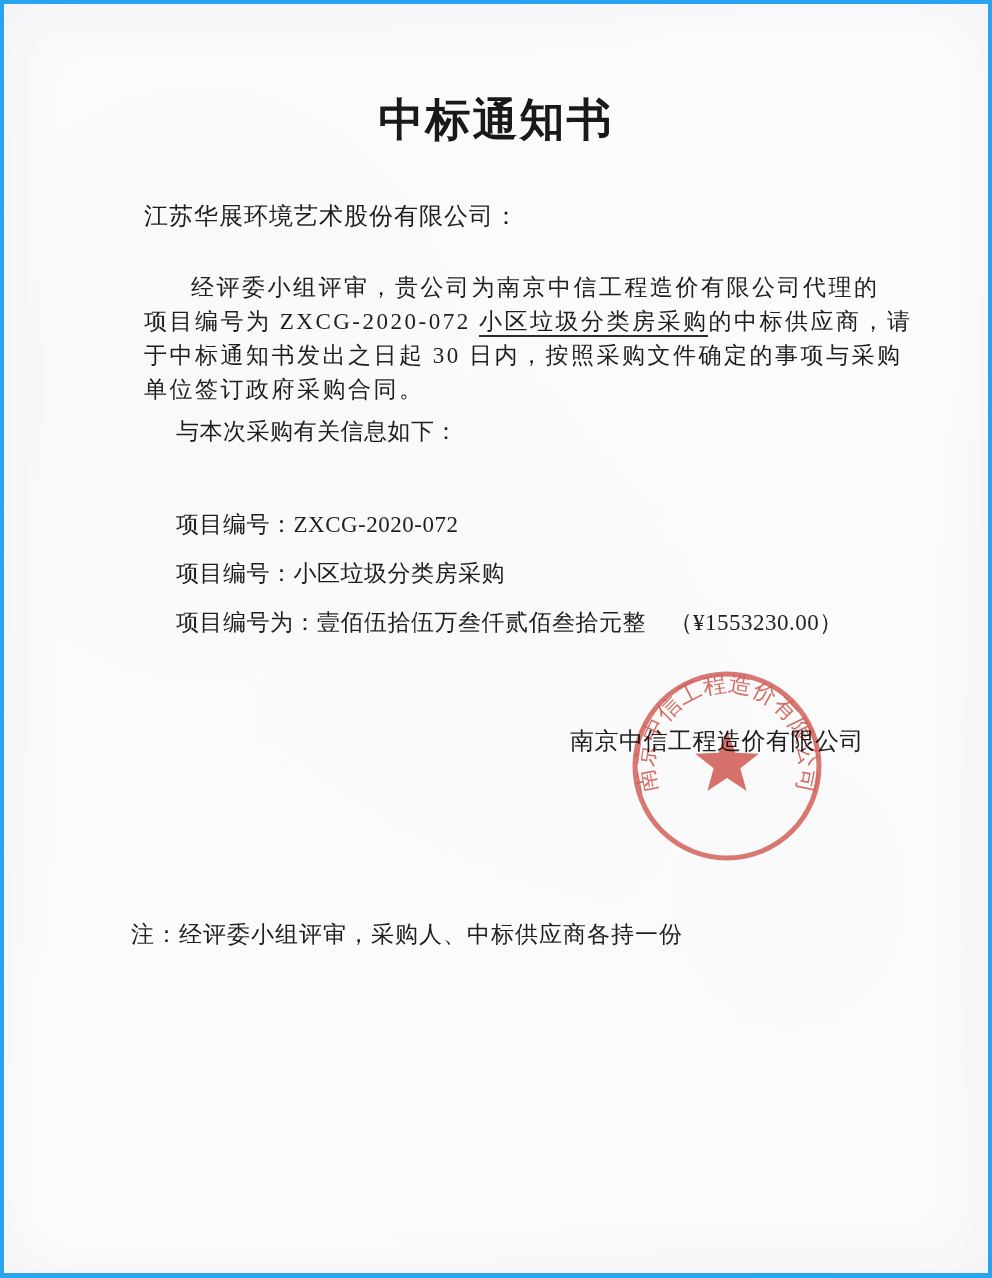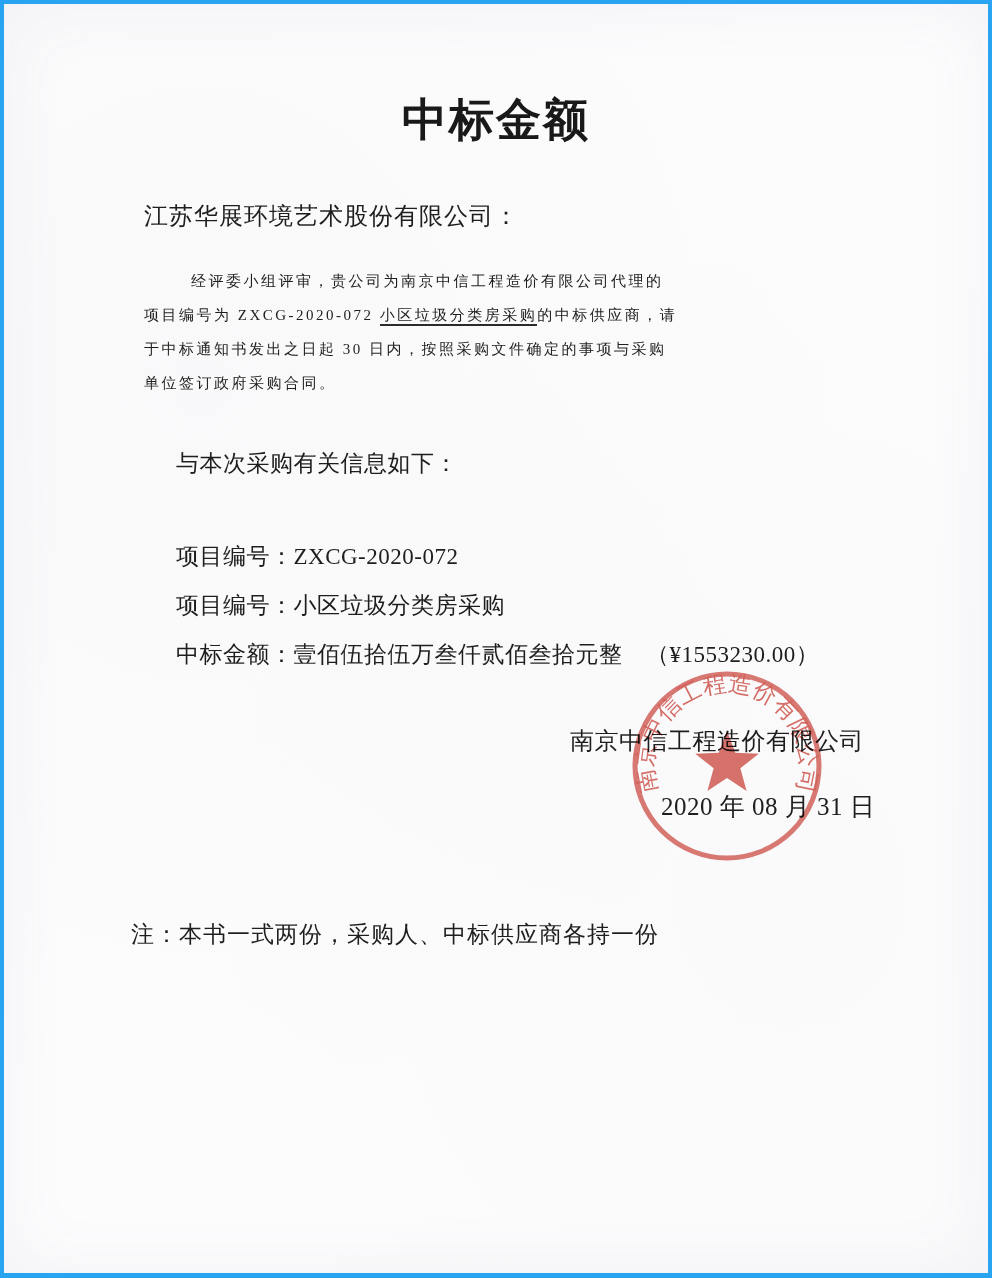--- a/index.html
+++ b/index.html
@@ -37,36 +37,35 @@
   .addressee {
     position: absolute;
     top: 196px;
     left: 140px;
     font-size: 24px;
     letter-spacing: 1px;
   }
   .body-line {
     position: absolute;
     left: 140px;
-    font-size: 15px;
+    font-size: 23px;
     letter-spacing: 2.5px;
     white-space: nowrap;
   }
   .body-line.indent { left: 187px; }
   .u-phrase {
     border-bottom: 2px solid #2b2b2b;
     padding-bottom: 1px;
   }
   .info-line {
     position: absolute;
     left: 172px;
     font-size: 23px;
     letter-spacing: 0.5px;
     white-space: nowrap;
-    margin-top: 32px;
   }
   .sig-company {
     position: absolute;
     top: 721px;
     left: 566px;
     font-size: 24px;
     letter-spacing: 0.5px;
     white-space: nowrap;
   }
   .sig-date {
@@ -93,21 +92,21 @@
     font-size: 23px;
     letter-spacing: 1px;
     white-space: nowrap;
   }
 </style>
 </head>
 <body>
 
 <div class="scan-page" style="border-color:#28a4f1;">
 
-  <div class="doc-title">中标金额</div>
+  <div class="doc-title">中标通知书</div>
 
   <div class="addressee">江苏华展环境艺术股份有限公司：</div>
 
   <div class="body-line indent" style="top:268px;">经评委小组评审，贵公司为南京中信工程造价有限公司代理的</div>
 
   <div class="body-line" style="top:302px;text-align:right;">
     <span>项目编号为 ZXCG-2020-072 </span><span class="u-phrase">小区垃圾分类房采购</span><span>的中标供应商，请</span>
   </div>
 
   <div class="body-line" style="top:336px;">于中标通知书发出之日起 30 日内，按照采购文件确定的事项与采购</div>
@@ -119,33 +118,32 @@
 
   <div class="info-line" style="top:505px;">
     <span>项目编号：</span><span>ZXCG-2020-072</span>
   </div>
 
   <div class="info-line" style="top:554px;">
     <span>项目编号：</span><span>小区垃圾分类房采购</span>
   </div>
 
   <div class="info-line" style="top:603px;">
-    <span>中标金额：</span><span>壹佰伍拾伍万叁仟贰佰叁拾元整　（¥1553230.00）</span>
+    <span>项目编号为：</span><span>壹佰伍拾伍万叁仟贰佰叁拾元整　（¥1553230.00）</span>
   </div>
 
   <div class="sig-company">南京中信工程造价有限公司</div>
 
-  <div class="sig-date">2020 年 08 月 31 日</div>
 
   <svg class="seal" viewBox="0 0 190 190" xmlns="http://www.w3.org/2000/svg">
     <defs>
       <path id="sealArc" d="M 27 121 A 73 73 0 1 1 163 121" fill="none"></path>
     </defs>
     <circle cx="95" cy="95" r="91" fill="none" stroke="#cc4036" stroke-width="5" opacity="0.85"></circle>
     <polygon points="95,60 103.2,81.8 126.4,82.8 108.2,97.3 114.4,119.7 95,106.9 75.6,119.7 81.8,97.3 63.6,82.8 86.8,81.8" fill="#cc4036" opacity="0.9"></polygon>
     <text font-size="23" fill="#cc4036" opacity="0.92" font-family="Liberation Serif, DejaVu Serif, serif">
       <textPath href="#sealArc" startOffset="2" textLength="280" lengthAdjust="spacing">南京中信工程造价有限公司</textPath>
     </text>
   </svg>
 
-  <div class="note-line">注：本书一式两份，采购人、中标供应商各持一份</div>
+  <div class="note-line">注：经评委小组评审，采购人、中标供应商各持一份</div>
 
 </div>
 
 </body></html>

